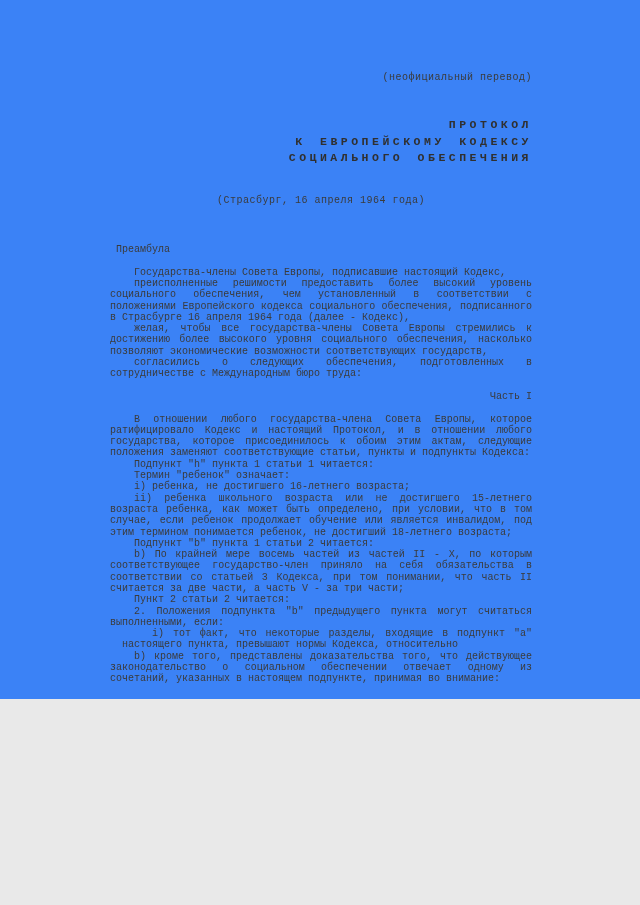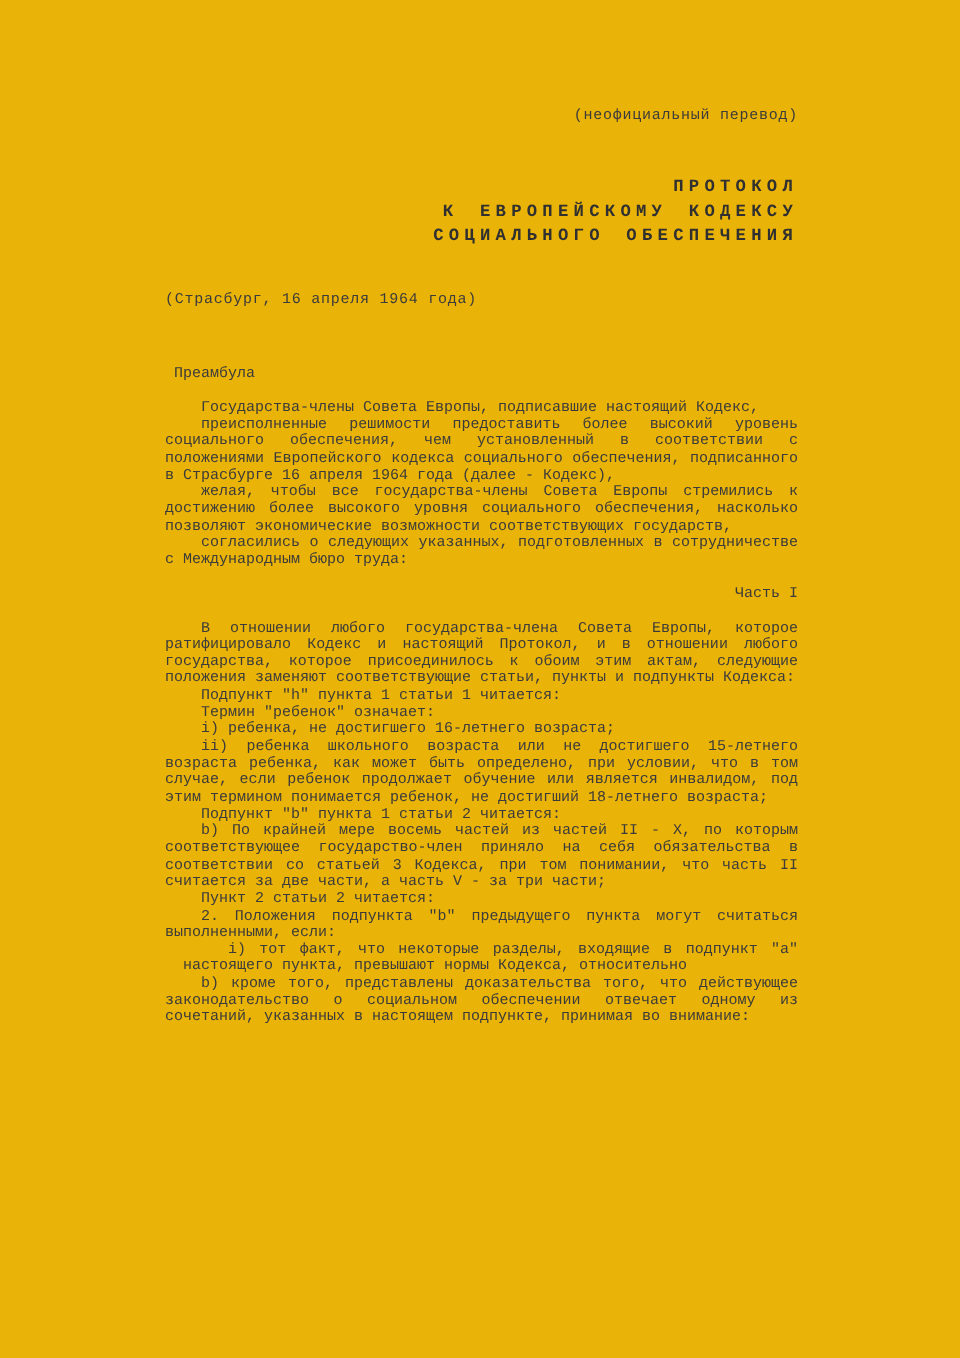--- a/index.html
+++ b/index.html
@@ -3,23 +3,23 @@
 <meta charset="utf-8">
 <style>
   html, body {
     margin: 0;
     padding: 0;
     background: #e9e9e9;
   }
   .page {
     position: relative;
     width: 640px;
-    height: 905px;
+    height: 699px;
     margin: 0 auto;
-    background: #eab308;
+    background: #3b82f6;
     overflow: hidden;
   }
   .content {
     position: absolute;
     left: 110px;
     top: 72px;
     width: 422px;
     font-family: "Liberation Mono", "DejaVu Sans Mono", monospace;
     font-size: 10px;
     line-height: 11.3px;
@@ -34,21 +34,21 @@
     text-align: right;
     font-weight: bold;
     font-size: 11.5px;
     line-height: 16.5px;
     letter-spacing: 3.5px;
     word-spacing: 4px;
     color: #303030;
   }
   .doc-subtitle {
     margin-top: 28px;
-    text-align: left;
+    text-align: center;
     letter-spacing: 0.5px;
   }
   .preamble-heading {
     margin-top: 38px;
     padding-left: 1ch;
   }
   .body-block {
     margin-top: 11.3px;
   }
   .p {
@@ -82,21 +82,21 @@
     </div>
 
     <div class="doc-subtitle">(Страсбург, 16 апреля 1964 года)</div>
 
     <div class="preamble-heading">Преамбула</div>
 
     <div class="body-block">
       <div class="p">Государства-члены Совета Европы, подписавшие настоящий Кодекс,</div>
       <div class="p">преисполненные решимости предоставить более высокий уровень социального обеспечения, чем установленный в соответствии с положениями Европейского кодекса социального обеспечения, подписанного в Страсбурге 16 апреля 1964 года (далее - Кодекс),</div>
       <div class="p">желая, чтобы все государства-члены Совета Европы стремились к достижению более высокого уровня социального обеспечения, насколько позволяют экономические возможности соответствующих государств,</div>
-      <div class="p">согласились о следующих указанных, подготовленных в сотрудничестве с Международным бюро труда:</div>
+      <div class="p">согласились о следующих обеспечения, подготовленных в сотрудничестве с Международным бюро труда:</div>
       <div class="p center">Часть I</div>
       <div class="p">В отношении любого государства-члена Совета Европы, которое ратифицировало Кодекс и настоящий Протокол, и в отношении любого государства, которое присоединилось к обоим этим актам, следующие положения заменяют соответствующие статьи, пункты и подпункты Кодекса:</div>
       <div class="p">Подпункт "h" пункта 1 статьи 1 читается:</div>
       <div class="p">Термин "ребенок" означает:</div>
       <div class="p">i) ребенка, не достигшего 16-летнего возраста;</div>
       <div class="p">ii) ребенка школьного возраста или не достигшего 15-летнего возраста ребенка, как может быть определено, при условии, что в том случае, если ребенок продолжает обучение или является инвалидом, под этим термином понимается ребенок, не достигший 18-летнего возраста;</div>
       <div class="p">Подпункт "b" пункта 1 статьи 2 читается:</div>
       <div class="p">b) По крайней мере восемь частей из частей II - X, по которым соответствующее государство-член приняло на себя обязательства в соответствии со статьей 3 Кодекса, при том понимании, что часть II считается за две части, а часть V - за три части;</div>
       <div class="p">Пункт 2 статьи 2 читается:</div>
       <div class="p">2. Положения подпункта "b" предыдущего пункта могут считаться выполненными, если:</div>

